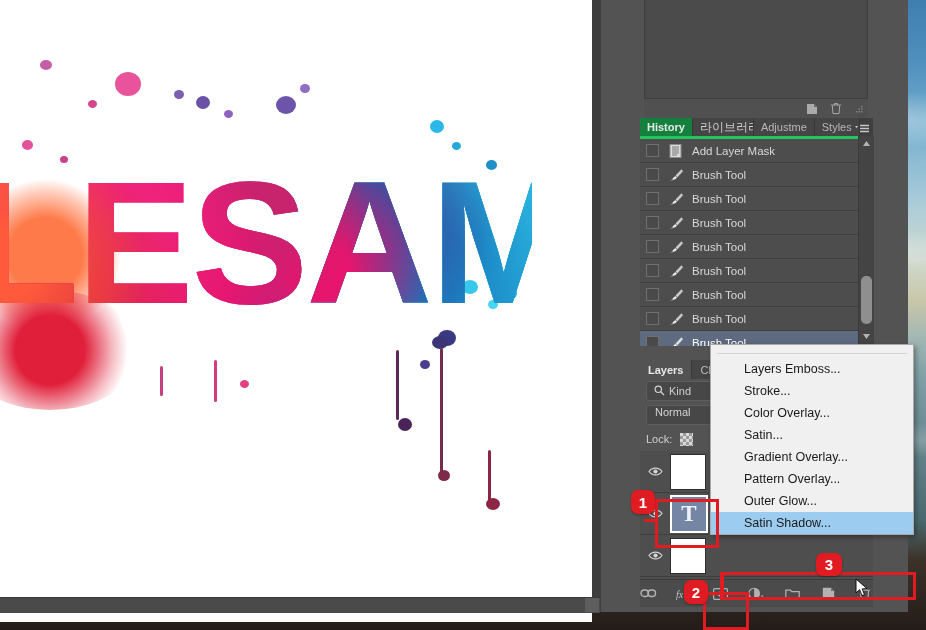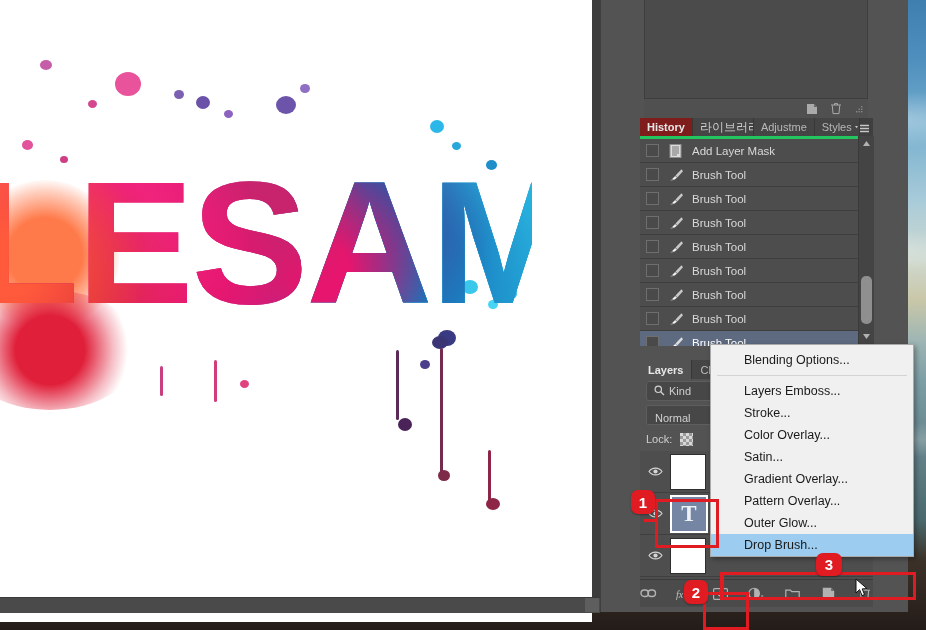--- a/index.html
+++ b/index.html
@@ -111,21 +111,21 @@
   
   .tabbar{
     position:absolute;left:0;top:118px;width:233px;height:18px;background:#3f3f3f;
     display:flex;align-items:stretch;
   }
   .tab{
     padding:0 7px;display:flex;align-items:center;
     font-size:11px;color:#b7b7b7;background:#454545;
     border-right:1px solid #383838;white-space:nowrap;overflow:hidden;
   }
-  .tab.active{background:#7f1d1d;color:#e8e8e8;font-weight:bold;}
+  .tab.active{background:#15803d;color:#e8e8e8;font-weight:bold;}
   .tab.ko{max-width:46px;font-size:12px;color:#cfcfcf;}
   .tab.trunc{max-width:55px;}
   .tabbar-menu{
     position:absolute;right:3px;top:3px;width:16px;height:12px;cursor:pointer;
   }
 
   
   .history-list{
     position:absolute;left:0;top:136px;width:233px;height:208px;background:#4b4b4b;
     border-top:3px solid #22c55e;overflow:hidden;
@@ -168,21 +168,21 @@
   .kind-pill{
     height:18px;min-width:64px;border-radius:3px;background:#474747;border:1px solid #5e5e5e;
     display:flex;align-items:center;gap:4px;padding:0 7px;color:#cfcfcf;font-size:11px;
   }
   .blend-row{
     position:absolute;left:0;top:57px;width:233px;height:24px;background:#535353;
     display:flex;align-items:center;padding-left:6px;
   }
   .blend-pill{
     height:18px;min-width:62px;border-radius:2px;background:#474747;border:1px solid #5e5e5e;
-    display:flex;align-items:flex-end;padding:0 8px;color:#d2d2d2;font-size:11px;
+    display:flex;align-items:flex-start;padding:0 8px;color:#d2d2d2;font-size:11px;
   }
   .lock-row{
     position:absolute;left:0;top:81px;width:233px;height:24px;background:#535353;
     display:flex;align-items:center;padding-left:6px;gap:8px;color:#cfcfcf;font-size:11px;
   }
   .checker{
     width:13px;height:13px;
     background-image:
       linear-gradient(45deg,#9a9a9a 25%,transparent 25%,transparent 75%,#9a9a9a 75%),
       linear-gradient(45deg,#9a9a9a 25%,transparent 25%,transparent 75%,#9a9a9a 75%);
@@ -572,30 +572,29 @@
             <svg width="13" height="14" viewBox="0 0 13 14">
                 <path d="M1 3.2h11M5 3.2V1.7h3v1.5M2.4 3.9l.8 8.6h6.6l.8-8.6" stroke="#c9c9c9" stroke-width="1.1" fill="none"></path>
               </svg>
           </span>
         </div>
       </div>
     </div>
   </div>
 
   <div class="ctx-menu">
-    <div class="ctx-item">Blending Options...</div>
     <div class="ctx-sep"></div>
     <div class="ctx-item">Layers  Emboss...</div>
     <div class="ctx-item">Stroke...</div>
     <div class="ctx-item">Color Overlay...</div>
     <div class="ctx-item">Satin...</div>
     <div class="ctx-item">Gradient Overlay...</div>
     <div class="ctx-item">Pattern Overlay...</div>
     <div class="ctx-item">Outer Glow...</div>
-    <div class="ctx-item highlight">Drop Brush...</div>
+    <div class="ctx-item highlight">Satin Shadow...</div>
   </div>
 
   <div class="cursor">
     <svg width="14" height="20" viewBox="0 0 14 20">
         <path d="M1 1 L1 15 L4.6 11.6 L7 17.6 L9.5 16.5 L7.2 10.9 L12 10.6 z" fill="#ffffff" stroke="#111111" stroke-width="1"></path>
       </svg>
   </div>
 
   <div class="hl-box" style="left:655px;top:499px;width:58px;height:43px;"></div>
   <div class="hl-line" style="left:644px;top:519px;width:13px;height:3px;"></div>

